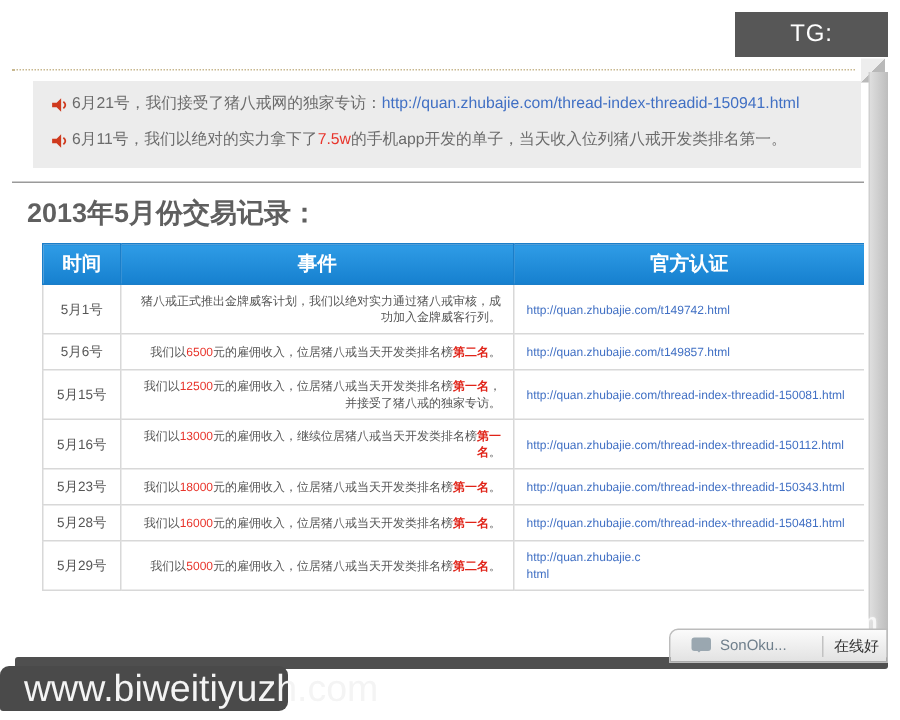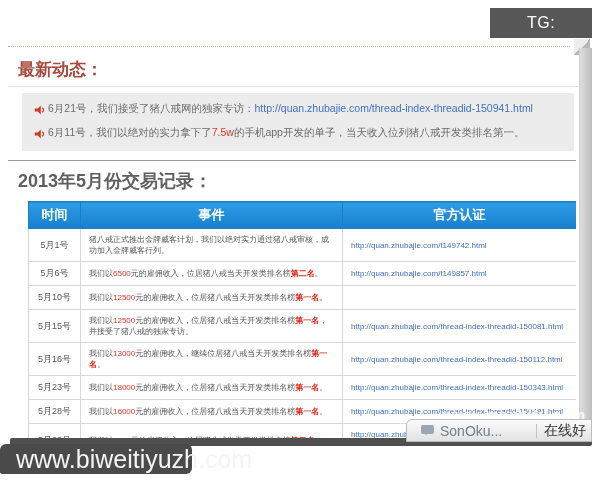--- a/index.html
+++ b/index.html
@@ -44,38 +44,38 @@
   .table-wrap { margin:4px 0 0 20px; width:548px; height:240px; overflow:hidden; }
   table { border-collapse:collapse; width:548px; table-layout:fixed;
     border:1px solid #c0c0c0; background:#fff; }
   col.w-time { width:52px; } col.w-event { width:262px; } col.w-cert { width:234px; }
   th {
     background:linear-gradient(#2f9ce6,#1680cf); color:#fff; font-size:13px;
     font-weight:bold; height:27px; border:1px solid #1a7ec9; text-align:center;
   }
   td { border:1px solid #d8d8d8; vertical-align:middle; padding:5px 8px; }
   .c-time { font-size:9px; color:#555; text-align:center; white-space:nowrap; }
-  .c-event { font-size:8px; color:#555; line-height:11px; }
+  .c-event { font-size:8px; color:#555; line-height:11px;text-align:right; }
   .c-cert { font-size:8px; line-height:11px; word-break:break-all; white-space:pre-line; }
   .t-num  { color:#e8342b; }
   .t-rank { color:#e02318; font-weight:bold; }
   .t-link { color:#4170c4; }
   .bottom-band {
     position:absolute; left:10px; top:438px; width:582px; height:8px;
     background:#4f4f4f; border-radius:2px; z-index:5;
   }
   .watermark {
     position:absolute; top:406px; right:14px; z-index:6;
     color:rgba(255,255,255,0.72); font-size:15px; font-weight:bold;
     letter-spacing:1px; text-shadow:0 0 2px rgba(255,255,255,0.4);
   }
   .chatbar {
-    position:absolute; top:419px; right:8px; width:186px; height:23px; z-index:7;
+    position:absolute; top:419px; right:8px; width:146px; height:23px; z-index:7;
     background:linear-gradient(#fbfbfb,#e2e2e2); border:1px solid #bcbcbc;
-    border-radius:6px 0 0 0; display:flex; align-items:center; font-size:14px;
+    border-radius:6px 0 0 0; display:flex; align-items:center; font-size:10px;
   }
   .bubble-icon { flex:none; width:13px; height:9px; background:#9aa7b0;
     border-radius:2px; margin:0 6px 2px 14px; position:relative; }
   .bubble-icon::after { content:""; position:absolute; left:2px; bottom:-4px;
     border:3px solid transparent; border-top-color:#9aa7b0; }
   .chat-name { color:#6f7f8c; flex:1; }
   .chat-sep { flex:none; width:1px; height:14px; background:#c2c2c2; margin:0 7px 0 0; }
   .chat-status { flex:none; color:#333; margin-right:5px; }
   .site-banner {
     position:absolute; left:0; top:444px; width:192px; height:30px; z-index:8;
@@ -85,21 +85,20 @@
 </style>
 </head>
 <body>
 
 <div class="tg-badge">TG: MYYJJPP</div>
 <div class="dotted-line"></div>
 <div class="corner-fold"></div>
 <div class="scrollbar"></div>
 
 <div class="content">
-  <h1 class="news-title">最新动态：</h1>
   <div class="news-box" id="news-list">
       <div class="news-line">
         <span class="spk"><svg width="12" height="12" viewBox="0 0 16 16">
             <polygon points="1,6 5,6 9,2 9,14 5,10 1,10" fill="#cf3a1e"></polygon>
             <path d="M11 5 Q14.5 8 11 11" stroke="#cf3a1e" stroke-width="1.6" fill="none"></path>
           </svg></span>
         <span><span>6月21号，我们接受了猪八戒网的独家专访：</span><span class="t-link">http://quan.zhubajie.com/thread-index-threadid-150941.html</span></span>
       </div>
       <div class="news-line">
         <span class="spk"><svg width="12" height="12" viewBox="0 0 16 16">
@@ -128,25 +127,20 @@
       <tbody id="rows">
           <tr>
             <td class="c-time">5月1号</td>
             <td class="c-event"><span>猪八戒正式推出金牌威客计划，我们以绝对实力通过猪八戒审核，成功加入金牌威客行列。</span></td>
             <td class="c-cert"><span class="t-link">http://quan.zhubajie.com/t149742.html</span></td>
           </tr>
           <tr>
             <td class="c-time">5月6号</td>
             <td class="c-event"><span>我们以</span><span class="t-num">6500</span><span>元的雇佣收入，位居猪八戒当天开发类排名榜</span><span class="t-rank">第二名</span><span>。</span></td>
             <td class="c-cert"><span class="t-link">http://quan.zhubajie.com/t149857.html</span></td>
-          </tr>
-          <tr>
-            <td class="c-time">5月10号</td>
-            <td class="c-event"><span>我们以</span><span class="t-num">12500</span><span>元的雇佣收入，位居猪八戒当天开发类排名榜</span><span class="t-rank">第一名</span><span>。</span></td>
-            <td class="c-cert"></td>
           </tr>
           <tr>
             <td class="c-time">5月15号</td>
             <td class="c-event"><span>我们以</span><span class="t-num">12500</span><span>元的雇佣收入，位居猪八戒当天开发类排名榜</span><span class="t-rank">第一名</span><span>，并接受了猪八戒的独家专访。</span></td>
             <td class="c-cert"><span class="t-link">http://quan.zhubajie.com/thread-index-threadid-150081.html</span></td>
           </tr>
           <tr>
             <td class="c-time">5月16号</td>
             <td class="c-event"><span>我们以</span><span class="t-num">13000</span><span>元的雇佣收入，继续位居猪八戒当天开发类排名榜</span><span class="t-rank">第一名</span><span>。</span></td>
             <td class="c-cert"><span class="t-link">http://quan.zhubajie.com/thread-index-threadid-150112.html</span></td>

